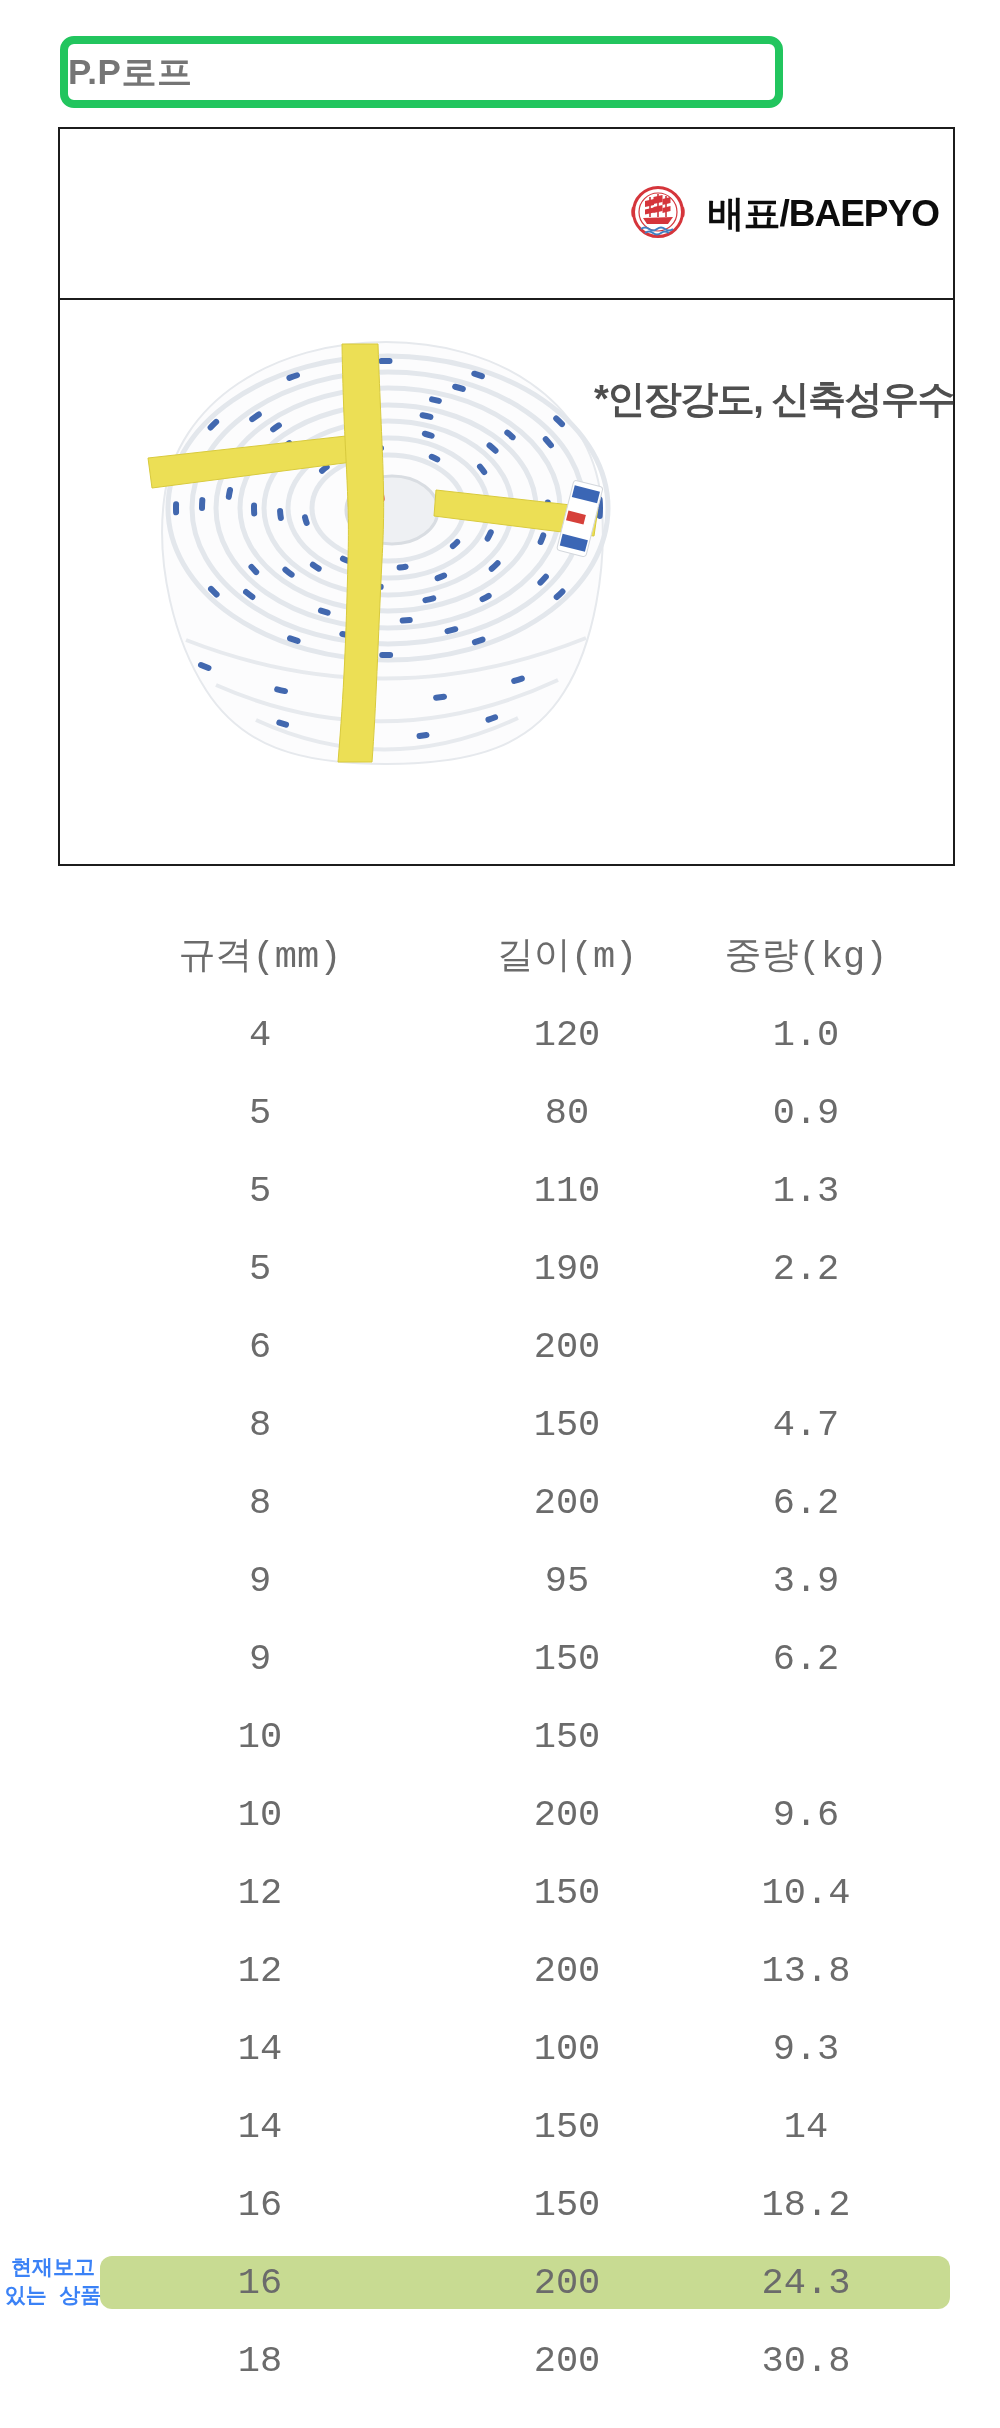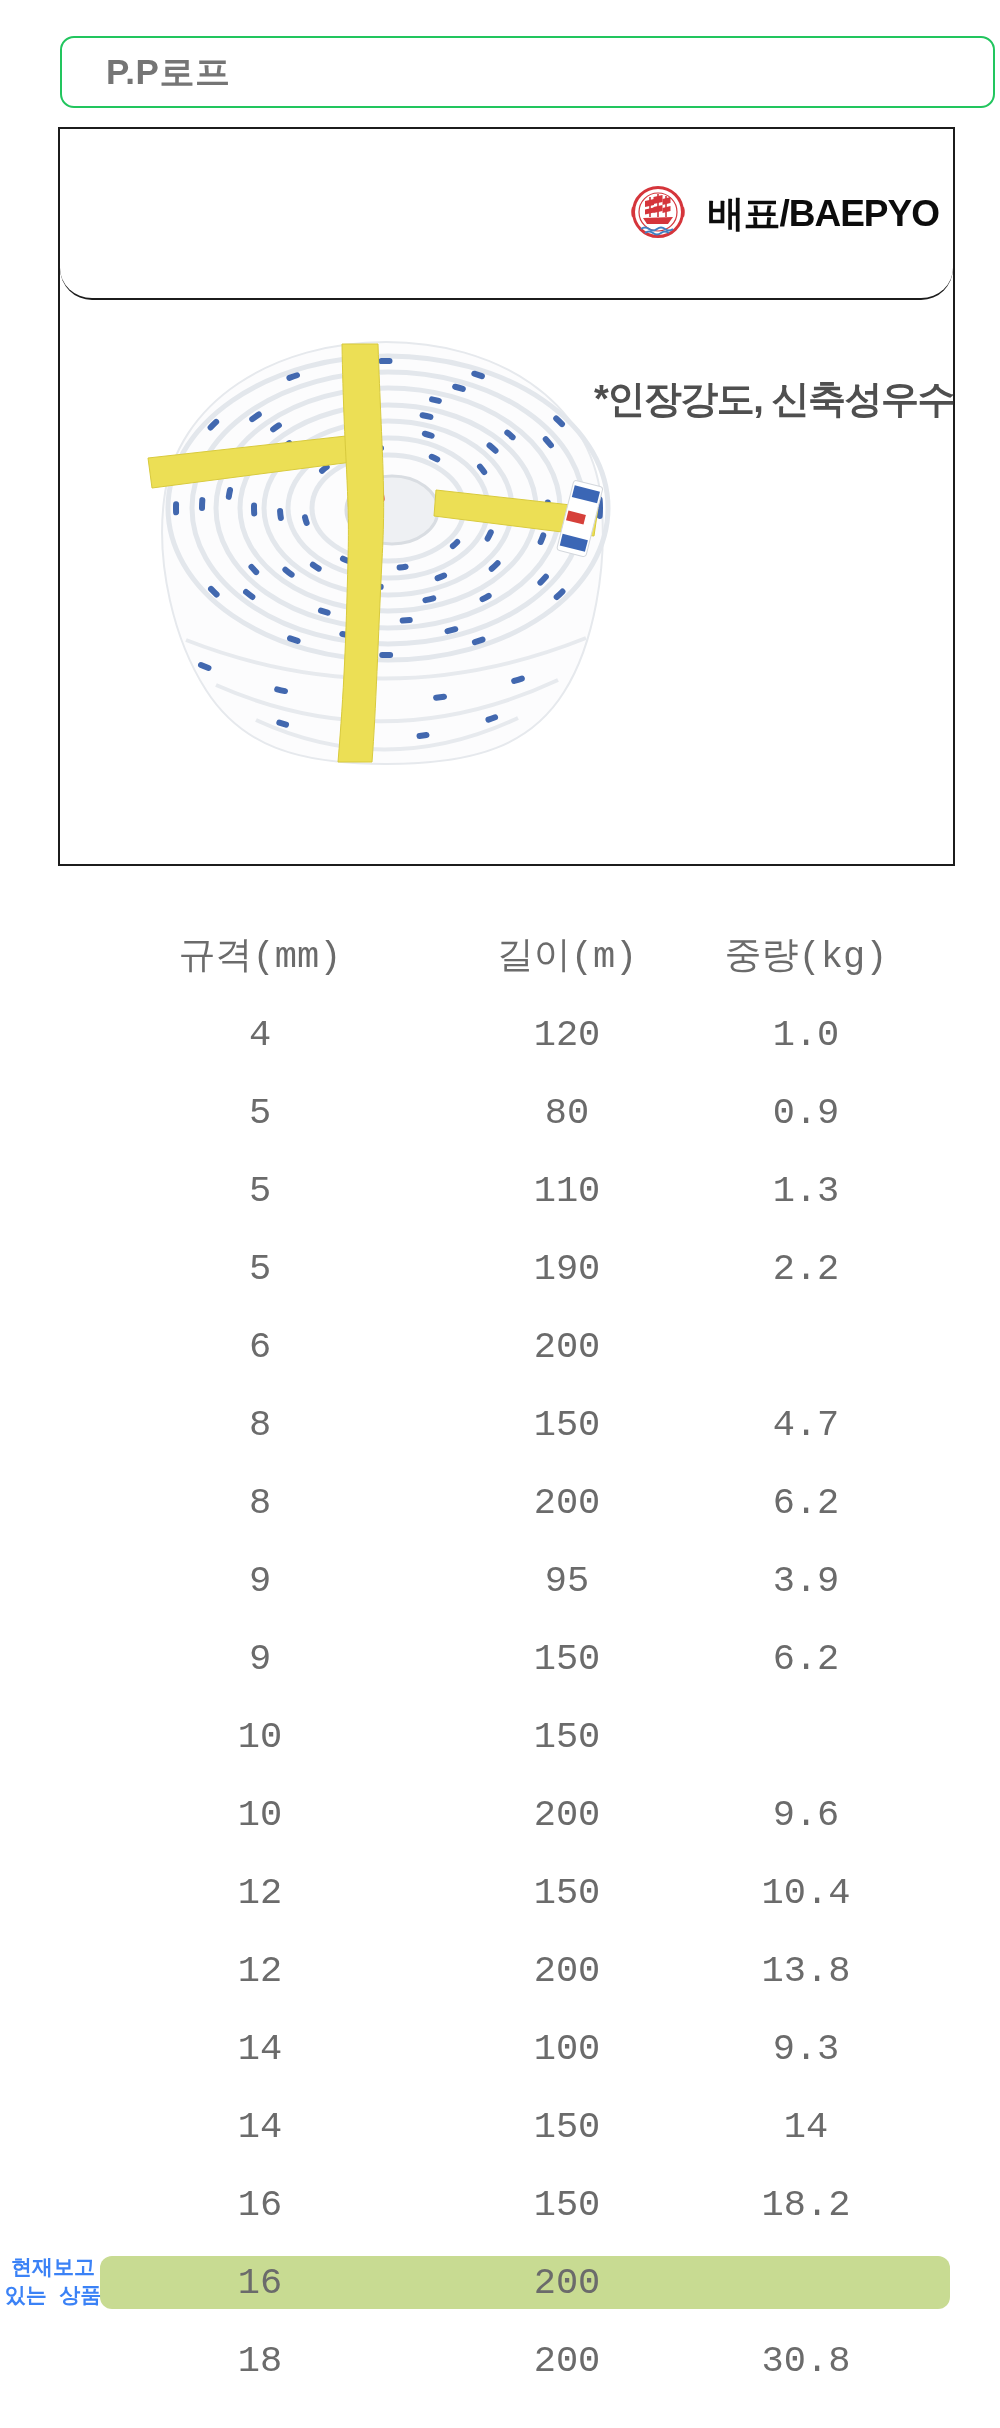--- a/index.html
+++ b/index.html
@@ -4,35 +4,35 @@
 <style>
   html,body{margin:0;padding:0;background:#ffffff;}
   body{
     position:relative;
     width:1000px;height:2428px;
     overflow:hidden;
     font-family:"Liberation Sans", sans-serif;
   }
   
   .title-box{
-    position:absolute;left:60px;top:36px;width:935px;height:72px;
-    box-sizing:border-box;border:2px solid #22c55e;border-radius:14px;
-    display:flex;align-items:center;padding-left:44px;background:#fff;
+    position:absolute;left:60px;top:36px;width:723px;height:72px;
+    box-sizing:border-box;border:8px solid #22c55e;border-radius:14px;
+    display:flex;align-items:center;background:#fff;
   }
   .title-text{font-size:35px;font-weight:600;color:#757575;letter-spacing:.5px;}
   
   .main-box{
     position:absolute;left:58px;top:127px;width:897px;height:739px;
     box-sizing:border-box;border:2px solid #1c1c1c;background:#fff;
   }
   .brand-header{
     position:absolute;top:0;left:0;right:0;height:171px;
     box-sizing:border-box;border-bottom:2px solid #1c1c1c;
     display:flex;align-items:center;justify-content:flex-end;
-    padding-right:14px;gap:22px;border-radius:32px;
+    padding-right:14px;gap:22px;
   }
   .brand-name{font-size:37px;font-weight:bold;color:#0c0c0c;letter-spacing:-1px;}
   .image-section{position:absolute;top:171px;left:0;right:0;bottom:0;}
   .rope-svg{position:absolute;left:86px;top:40px;}
   .claim-text{
     position:absolute;left:534px;top:74px;
     font-size:38px;font-weight:bold;color:#4f4f4f;letter-spacing:-1.5px;
     white-space:nowrap;
   }
   
@@ -228,20 +228,21 @@
       <div class="spec-row" style="top: 1170px;">
         <div class="cell c0">16</div>
         <div class="cell c1">150</div>
         <div class="cell c2">18.2</div>
       </div>
       <div class="spec-row" style="top: 1248px;">
         <div class="hl-band" style="background: rgb(200, 219, 146);"></div>
         <div class="hl-label" style="color: #3b82f6;"><span>현재보고</span><br><span>있는 상품</span></div>
         <div class="cell c0">16</div>
         <div class="cell c1">200</div>
+        <div class="cell c2">24.3</div>
       </div>
       <div class="spec-row" style="top: 1326px;">
         <div class="cell c0">18</div>
         <div class="cell c1">200</div>
         <div class="cell c2">30.8</div>
       </div>
     </div>
 </div>
 
 </body></html>

